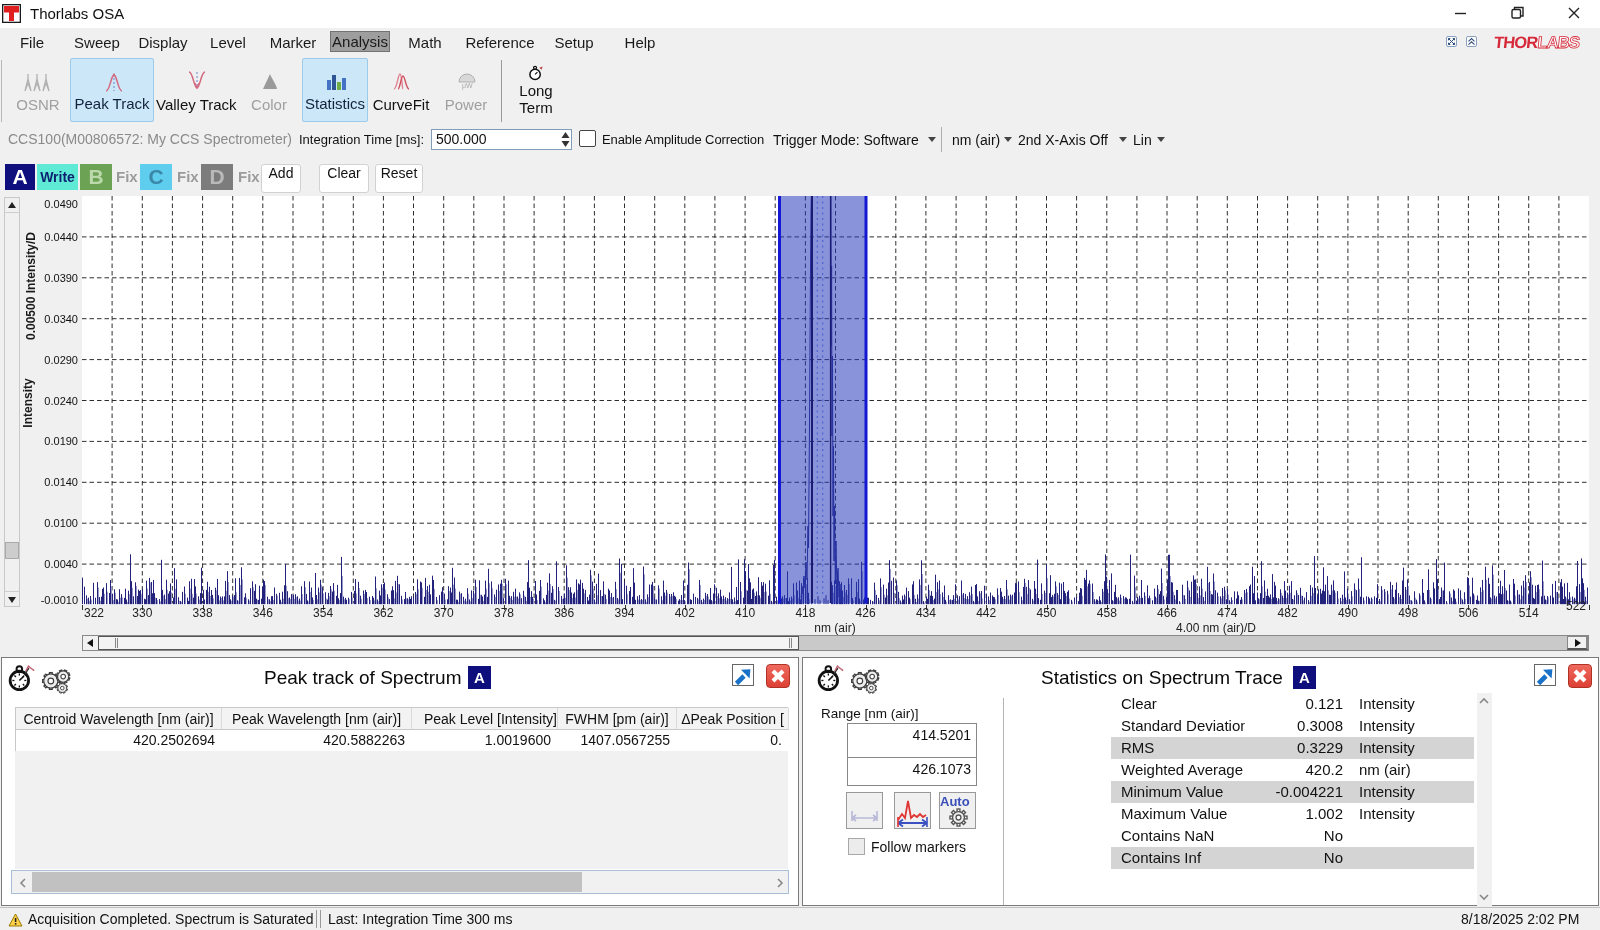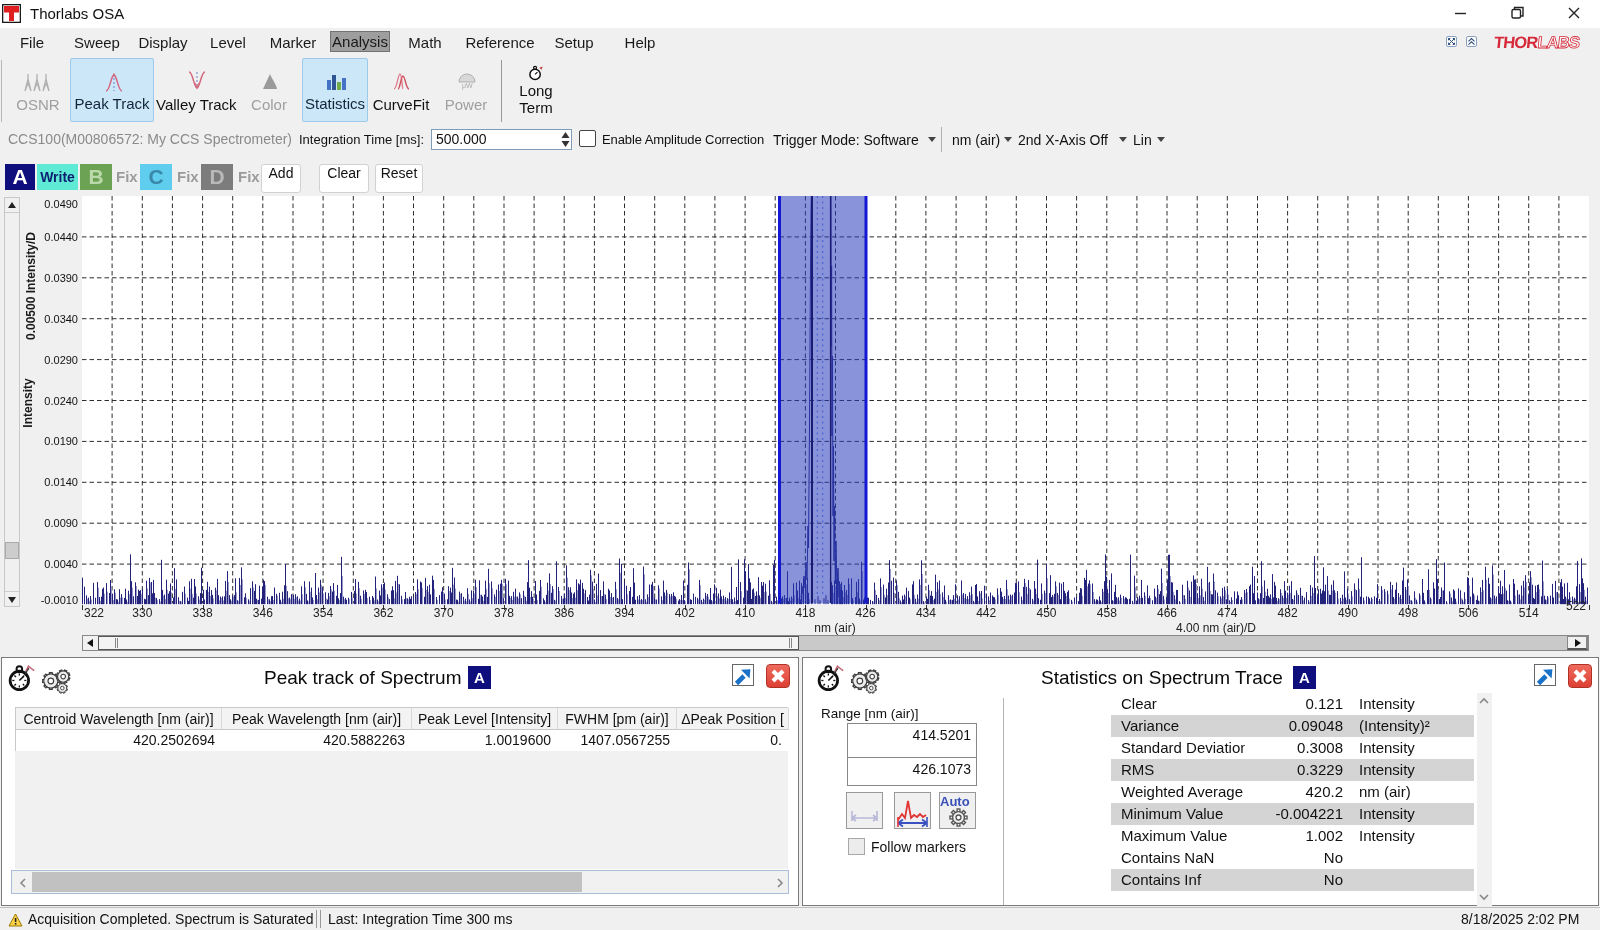--- a/index.html
+++ b/index.html
@@ -208,21 +208,21 @@
     <div class="rot" style="left:-49px;top:83px;width:160px;text-align:center">0.00500 Intensity/D</div>
     <div class="rot" style="left:-12px;top:200px;width:80px;text-align:center">Intensity</div>
     <div class="yl" style="top:1.5px">0.0490</div>
     <div class="yl" style="top:34.9px">0.0440</div>
     <div class="yl" style="top:75.8px">0.0390</div>
     <div class="yl" style="top:116.7px">0.0340</div>
     <div class="yl" style="top:157.6px">0.0290</div>
     <div class="yl" style="top:198.5px">0.0240</div>
     <div class="yl" style="top:239.4px">0.0190</div>
     <div class="yl" style="top:280.3px">0.0140</div>
-    <div class="yl" style="top:321.2px">0.0090</div>
+    <div class="yl" style="top:321.2px">0.0100</div>
     <div class="yl" style="top:362.1px">0.0040</div>
     <div class="yl" style="top:397.5px">-0.0010</div>
     <div class="plot">
       <svg width="1507" height="409" viewBox="0 0 1507 409">
         <g stroke="#2e2e2e" stroke-width="1" stroke-dasharray="4.5,3">
           <line x1="30.1" y1="0" x2="30.1" y2="407.5"></line>
           <line x1="60.3" y1="0" x2="60.3" y2="407.5"></line>
           <line x1="90.4" y1="0" x2="90.4" y2="407.5"></line>
           <line x1="120.6" y1="0" x2="120.6" y2="407.5"></line>
           <line x1="150.7" y1="0" x2="150.7" y2="407.5"></line>
@@ -437,21 +437,21 @@
     <div class="abs xbtn" style="left:764px;top:6px">
       <svg width="22" height="22" viewBox="0 0 22 22">
         <path d="M6 6 L16 16 M16 6 L6 16" stroke="#fff" stroke-width="4.2"></path>
       </svg>
     </div>
     <div class="abs" style="left:13px;top:49px;width:773px;height:44px;border:1px solid #c9c9c9">
       <div class="abs" style="left:0px;top:0;width:206px;height:22px;background:#f3f3f3;border-right:1px solid #d9d9d9;border-bottom:1px solid #c9c9c9;font-size:14px;text-align:center;line-height:22px;white-space:nowrap;overflow:hidden">Centroid Wavelength [nm (air)]</div>
       <div class="abs" style="left:0px;top:22px;width:206px;height:21px;background:#fff;font-size:14px;text-align:right;line-height:20px;padding-right:7px;white-space:nowrap;overflow:hidden">420.2502694</div>
       <div class="abs" style="left:206px;top:0;width:190px;height:22px;background:#f3f3f3;border-right:1px solid #d9d9d9;border-bottom:1px solid #c9c9c9;font-size:14px;text-align:center;line-height:22px;white-space:nowrap;overflow:hidden">Peak Wavelength [nm (air)]</div>
       <div class="abs" style="left:206px;top:22px;width:190px;height:21px;background:#fff;font-size:14px;text-align:right;line-height:20px;padding-right:7px;white-space:nowrap;overflow:hidden">420.5882263</div>
-      <div class="abs" style="left:396px;top:0;width:146px;height:22px;background:#f3f3f3;border-right:1px solid #d9d9d9;border-bottom:1px solid #c9c9c9;font-size:14px;text-align:center;line-height:22px;white-space:nowrap;overflow:hidden">Peak Level [Intensity]</div>
+      <div class="abs" style="left:396px;top:0;width:146px;height:22px;background:#f3f3f3;border-right:1px solid #d9d9d9;border-bottom:1px solid #c9c9c9;font-size:14px;text-align:right;line-height:22px;white-space:nowrap;overflow:hidden">Peak Level [Intensity]</div>
       <div class="abs" style="left:396px;top:22px;width:146px;height:21px;background:#fff;font-size:14px;text-align:right;line-height:20px;padding-right:7px;white-space:nowrap;overflow:hidden">1.0019600</div>
       <div class="abs" style="left:542px;top:0;width:119px;height:22px;background:#f3f3f3;border-right:1px solid #d9d9d9;border-bottom:1px solid #c9c9c9;font-size:14px;text-align:center;line-height:22px;white-space:nowrap;overflow:hidden">FWHM [pm (air)]</div>
       <div class="abs" style="left:542px;top:22px;width:119px;height:21px;background:#fff;font-size:14px;text-align:right;line-height:20px;padding-right:7px;white-space:nowrap;overflow:hidden">1407.0567255</div>
       <div class="abs" style="left:661px;top:0;width:112px;height:22px;background:#f3f3f3;border-right:1px solid #d9d9d9;border-bottom:1px solid #c9c9c9;font-size:14px;text-align:center;line-height:22px;white-space:nowrap;overflow:hidden">ΔPeak Position [</div>
       <div class="abs" style="left:661px;top:22px;width:112px;height:21px;background:#fff;font-size:14px;text-align:right;line-height:20px;padding-right:7px;white-space:nowrap;overflow:hidden">0.</div>
     </div>
     <div class="abs" style="left:13px;top:93px;width:773px;height:118px;background:#f1f1f1"></div>
     <div class="abs" style="left:9px;top:212px;width:778px;height:24px;background:#f1f1f1;border:1px solid #aabdd6">
       <svg class="abs" style="left:5px;top:6px" width="12" height="12" viewBox="0 0 12 12">
         <polyline points="8,2 4,6 8,10" fill="none" stroke="#888" stroke-width="1.6"></polyline>
@@ -576,25 +576,20 @@
     </div>
     <div class="abs" style="left:45px;top:180px;width:17px;height:17px;background:#ececec;border:1px solid #a8a8a8"></div>
     <div class="abs" style="left:68px;top:181px;font-size:14px">Follow markers</div>
     <div class="abs" style="left:200px;top:40px;width:1px;height:207px;background:#b4b4b4"></div>
     <div class="abs" style="left:308px;top:35px;width:363px">
       <div class="srow">
         <div class="sl">Clear</div>
         <div class="sv">0.121</div>
         <div class="su">Intensity</div>
       </div>
-      <div class="srow g">
-        <div class="sl">Variance</div>
-        <div class="sv">0.09048</div>
-        <div class="su">(Intensity)²</div>
-      </div>
       <div class="srow">
         <div class="sl">Standard Deviation</div>
         <div class="sv">0.3008</div>
         <div class="su">Intensity</div>
       </div>
       <div class="srow g">
         <div class="sl">RMS</div>
         <div class="sv">0.3229</div>
         <div class="su">Intensity</div>
       </div>

